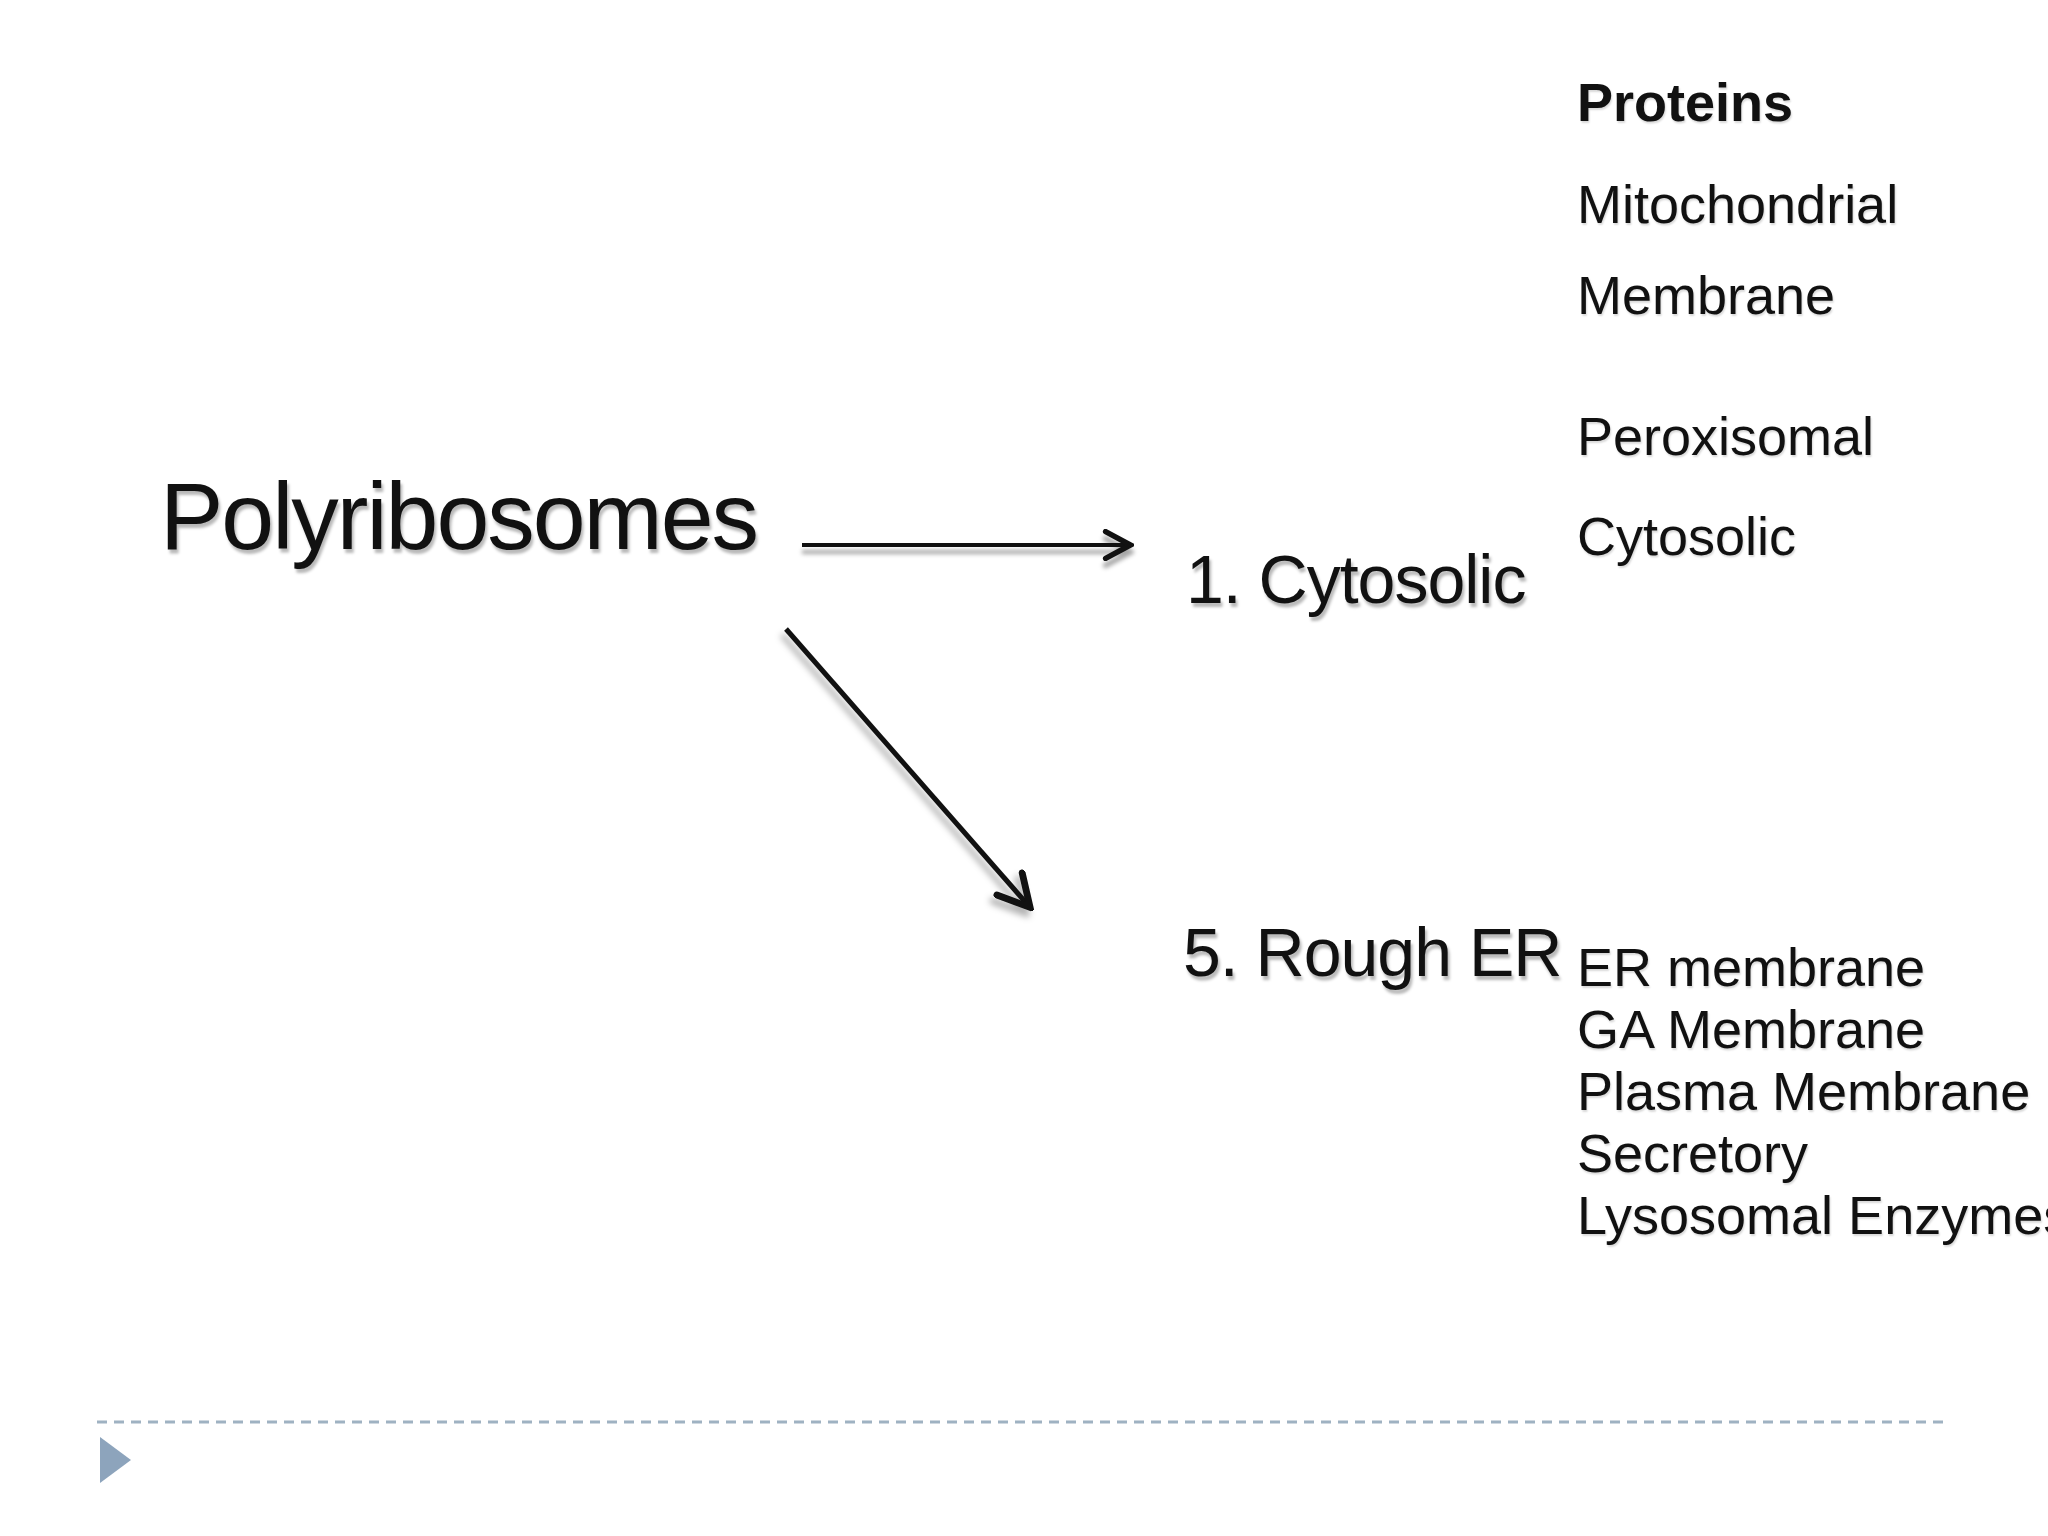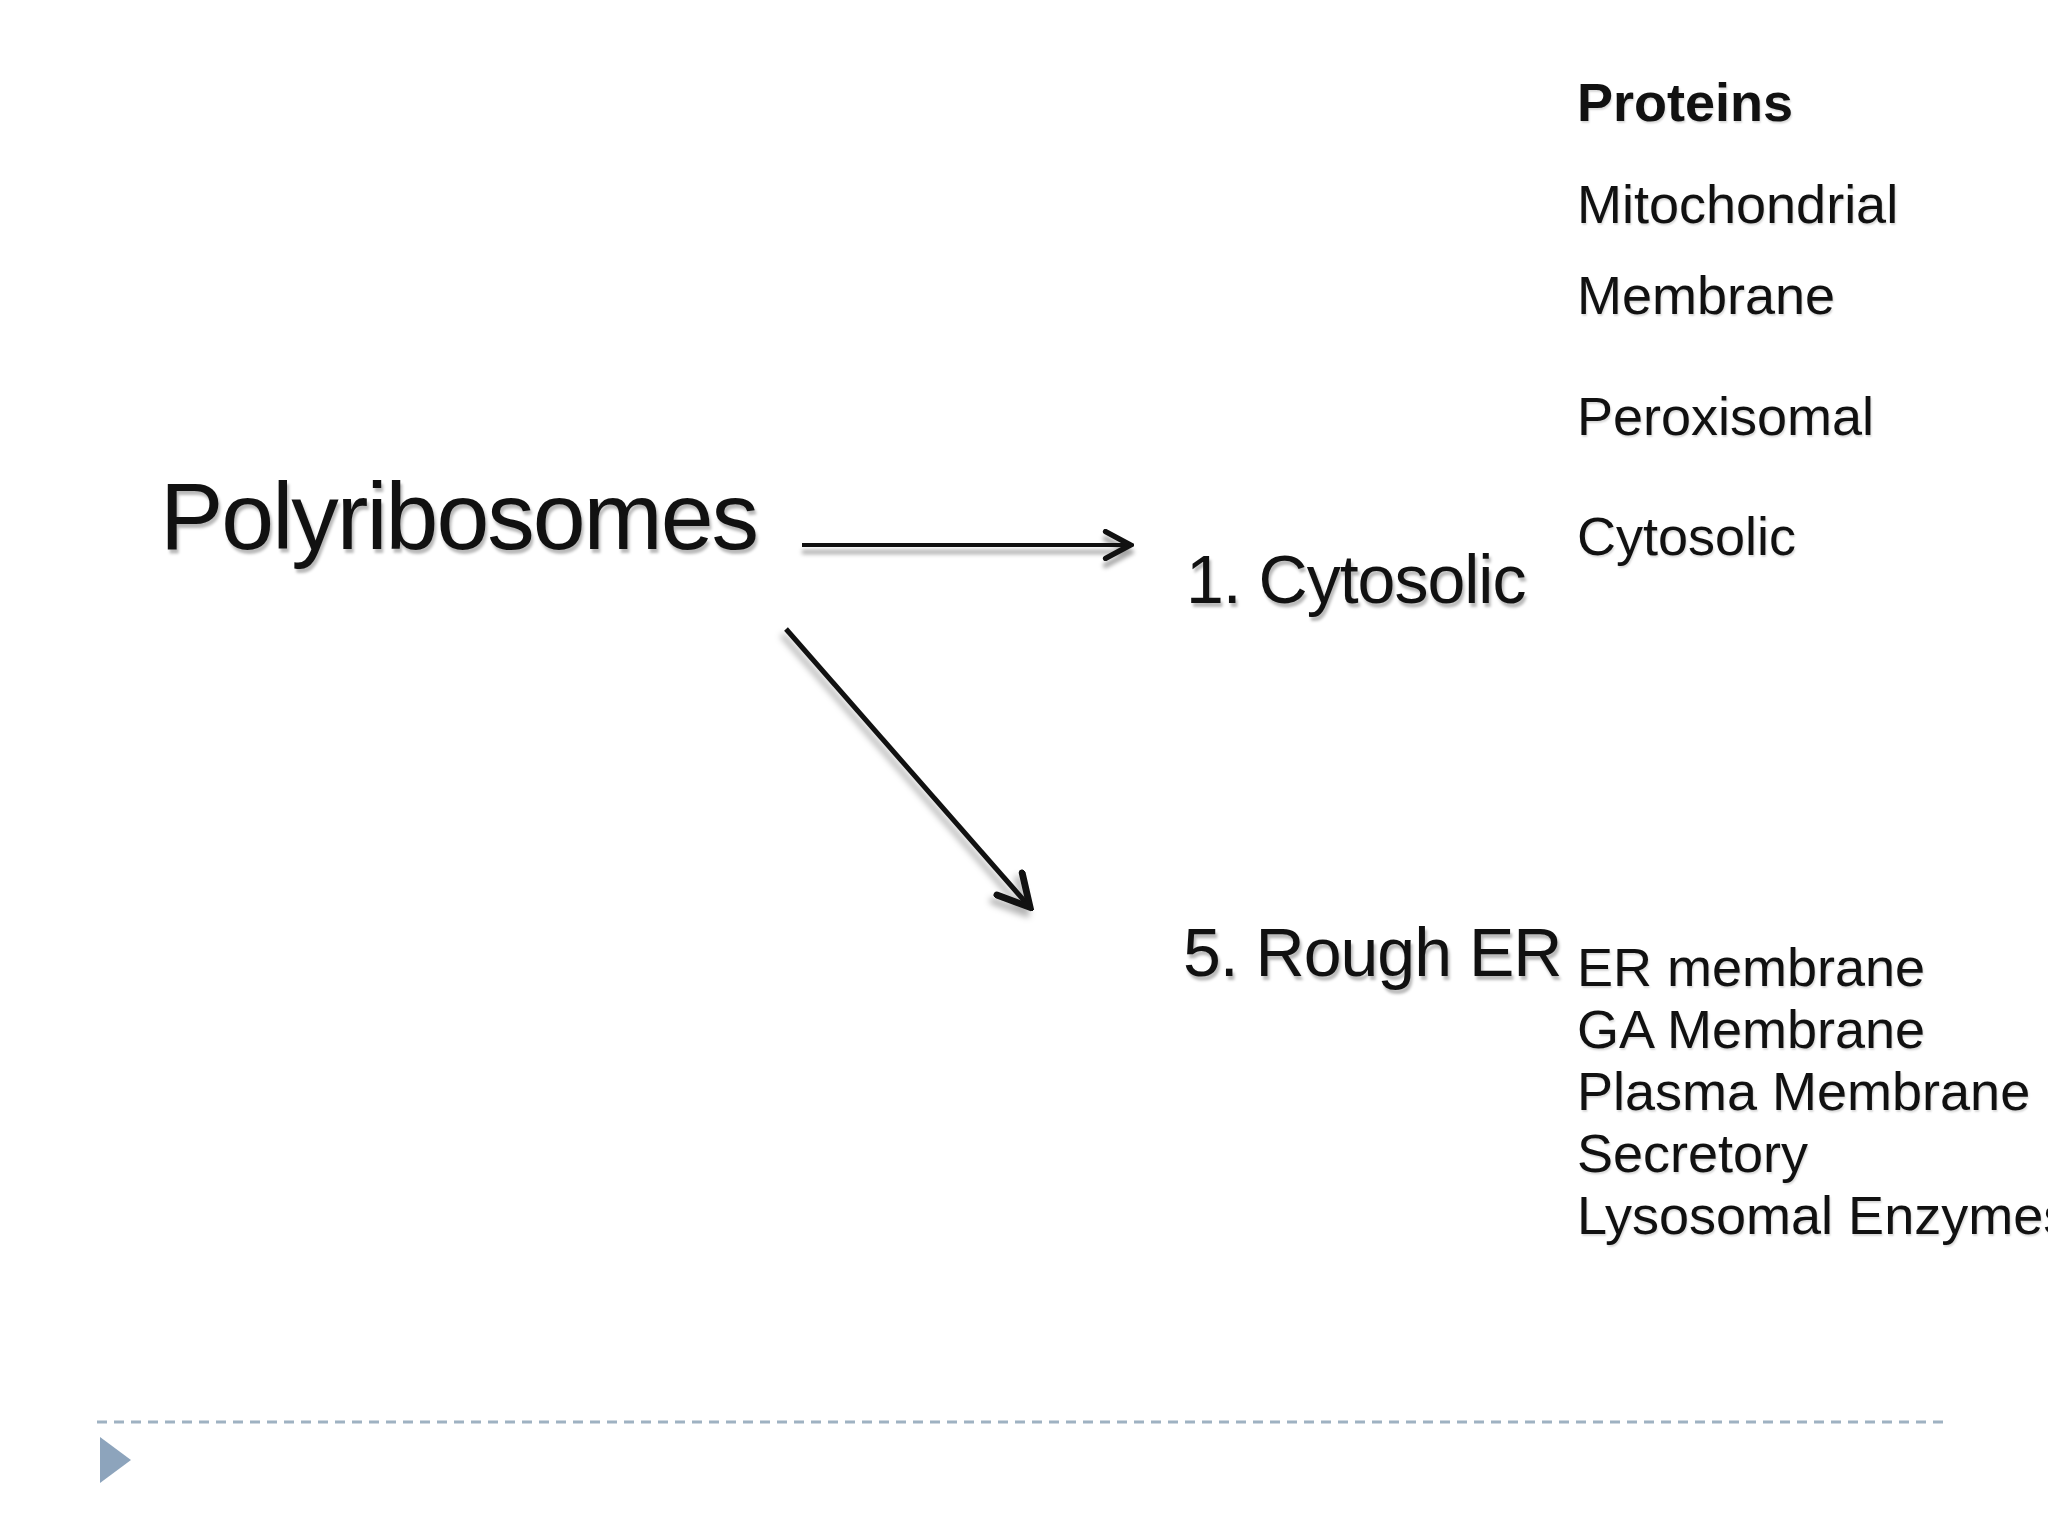--- a/index.html
+++ b/index.html
@@ -37,21 +37,21 @@
     left: 1577px;
     font-size: 54px;
     line-height: 62px;
     white-space: nowrap;
     text-shadow: 1px 2px 2px rgba(0,0,0,0.15);
   }
   .col-heading { font-weight: bold; }
   #col-heading     { top: 71px; }
   #col-item-0      { top: 135px; margin-top: 38px; }
   #col-item-1      { top: 264px; }
-  #col-item-2      { top: 385px; text-align: center; }
+  #col-item-2      { top: 405px; text-align: center; }
   #col-item-3      { top: 505px; }
   #col-bottom-list { top: 936px; }
   .arrow-layer {
     position: absolute;
     left: 0; top: 0;
     width: 2048px;
     height: 1536px;
     pointer-events: none;
   }
   .shadow-h { filter: drop-shadow(0px 7px 2px rgba(0,0,0,0.35)); }

